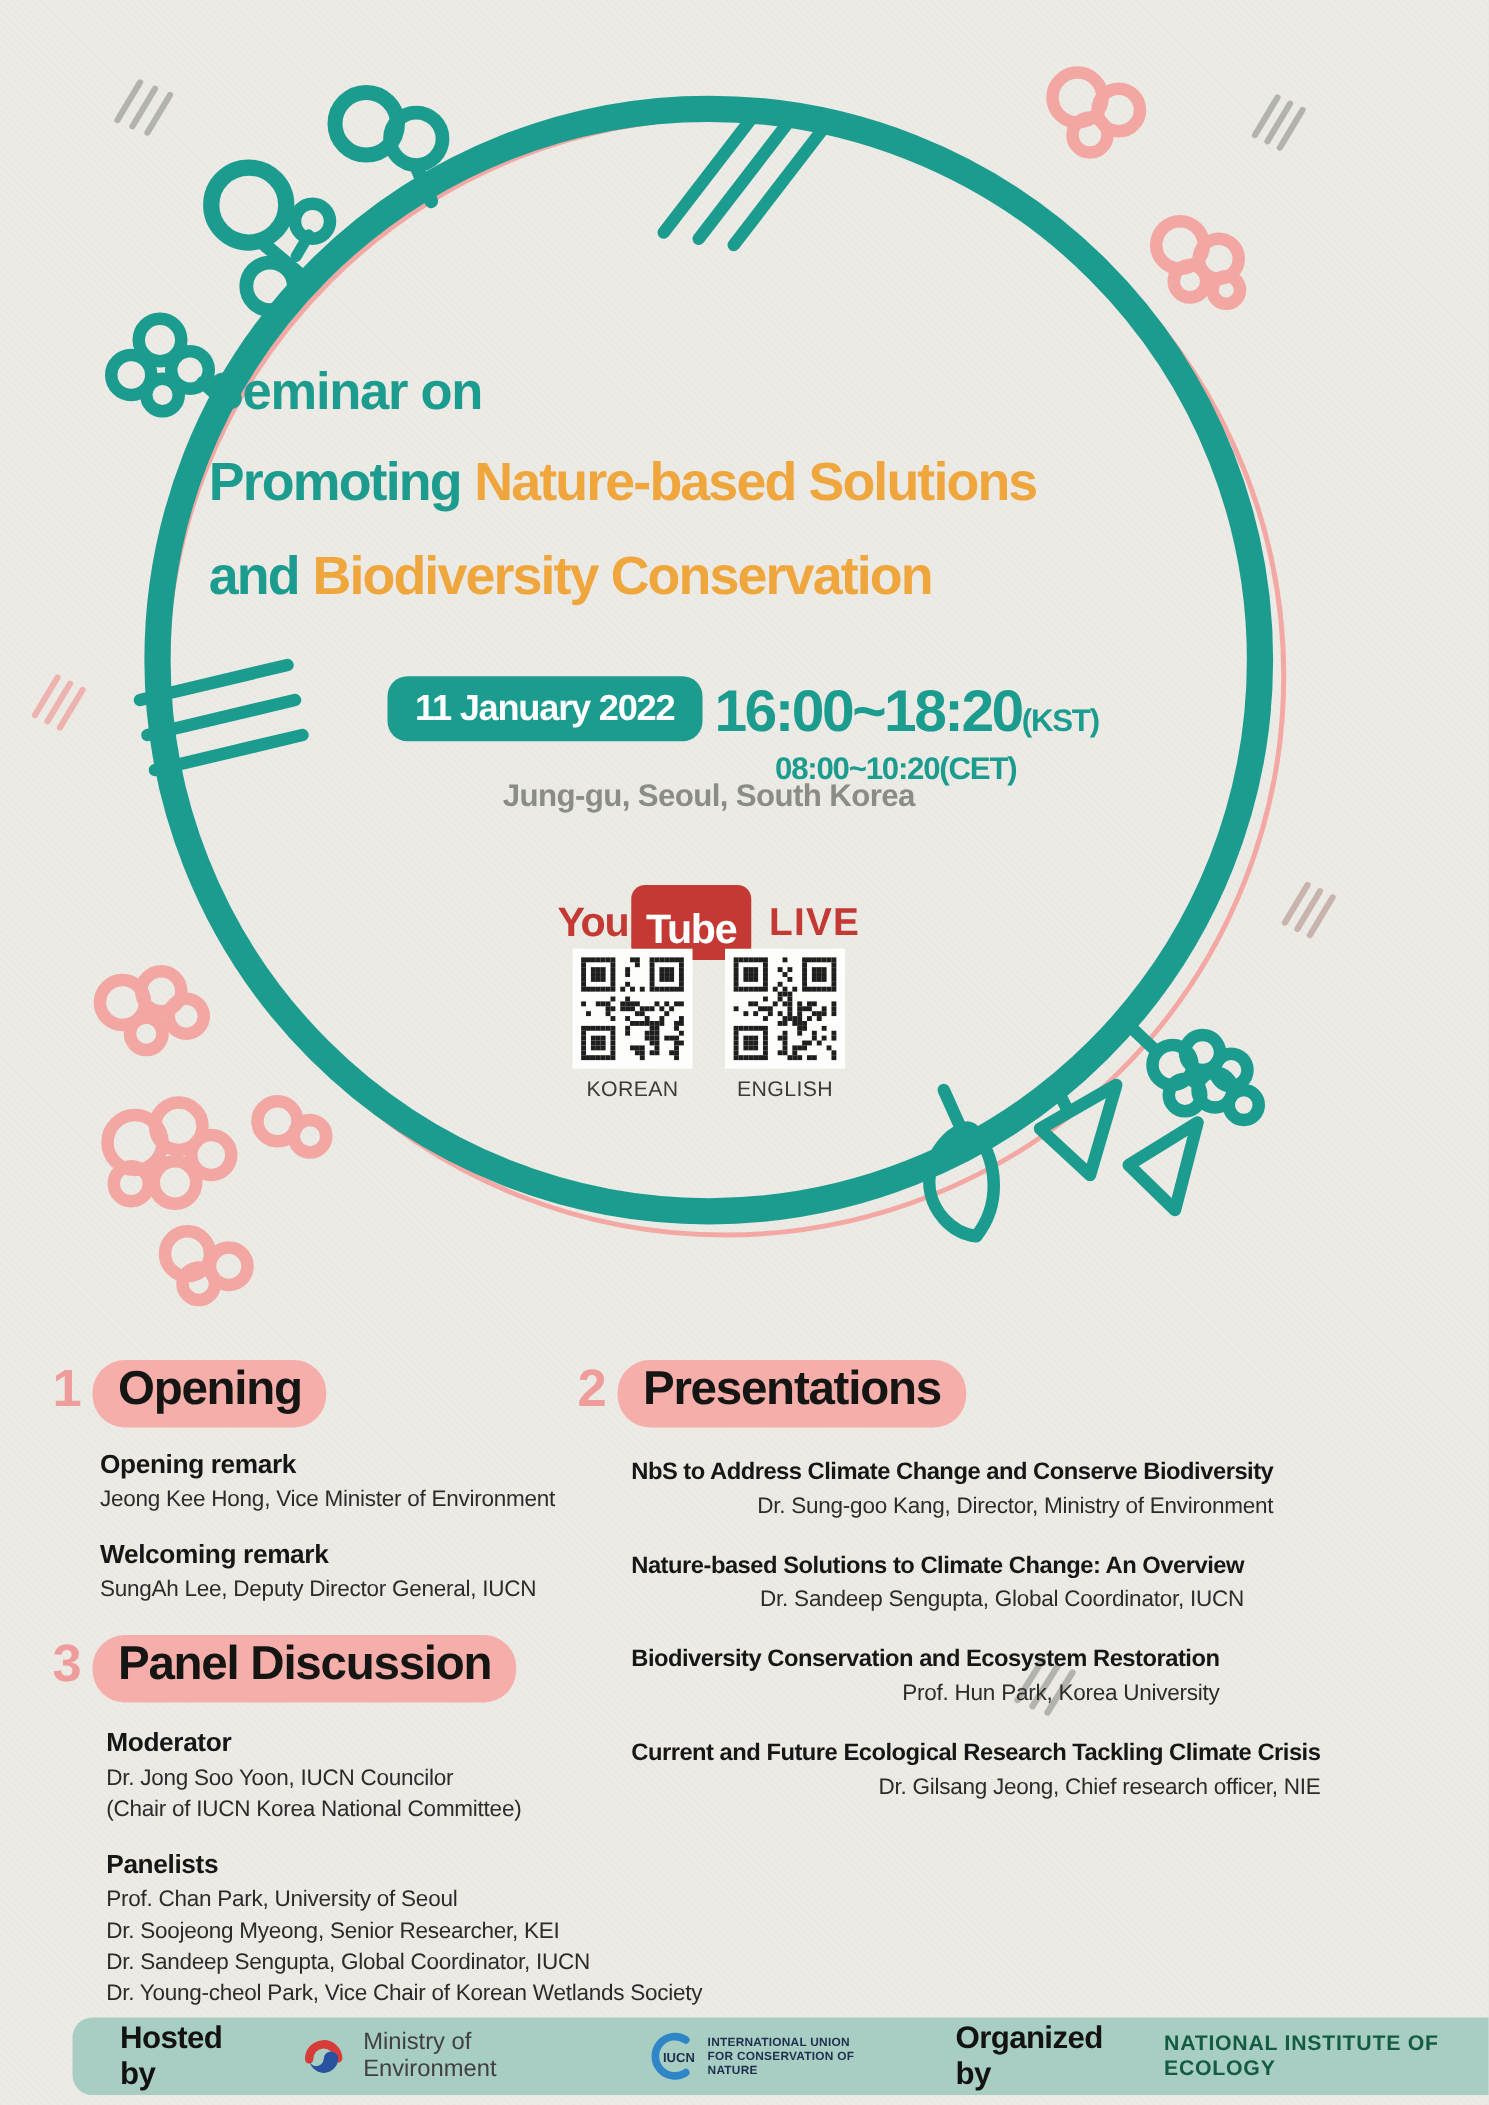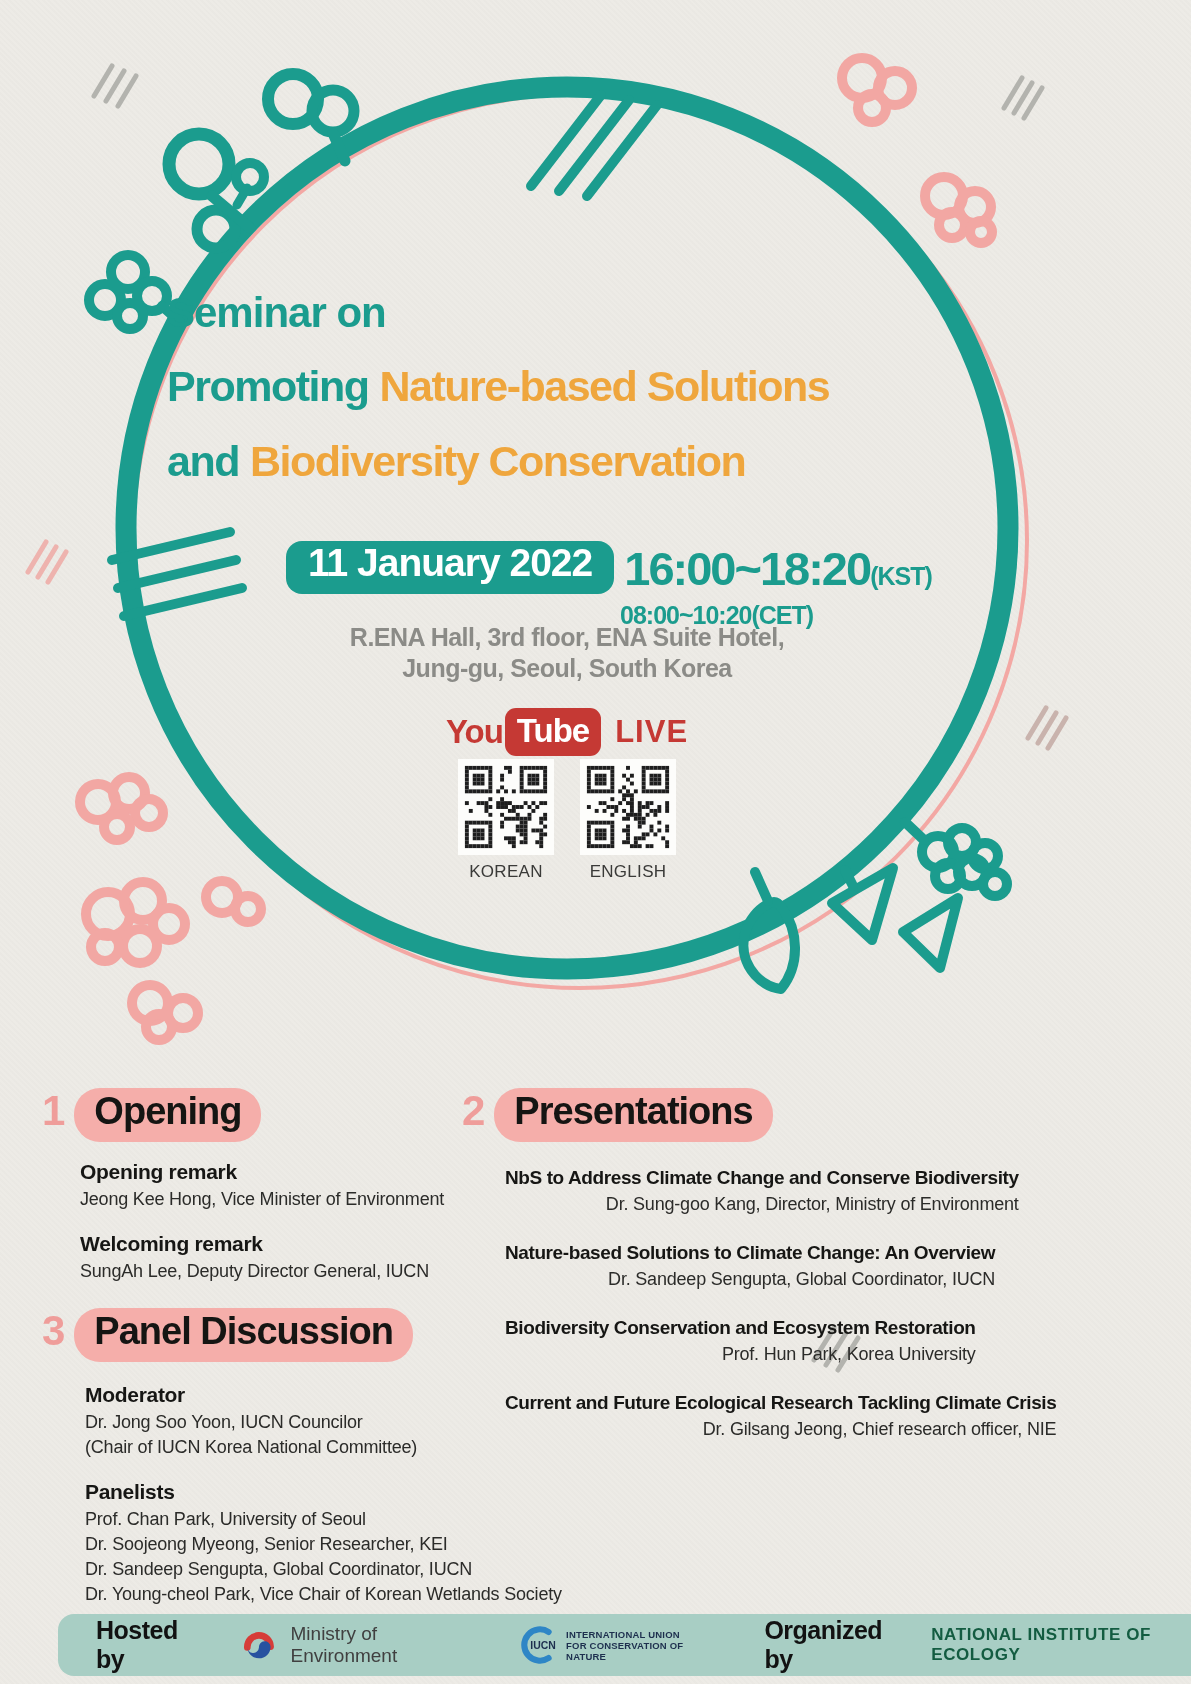--- a/index.html
+++ b/index.html
@@ -12,30 +12,30 @@
 
   
   .title-line{position:absolute;left:167px;width:800px;text-align:left;font-weight:bold;}
   .title1{top:289px;font-size:42px;color:#1b9c8e;letter-spacing:-1px;}
   .title2{top:362px;font-size:43px;letter-spacing:-1.5px;}
   .title3{top:437px;font-size:43px;letter-spacing:-1.5px;}
   .t-teal{color:#1b9c8e;margin-right:11px;}
   .t-orange{color:#efa63d;}
 
   .date-row{position:absolute;top:541px;left:286px;display:flex;align-items:flex-start;}
-  .date-badge{background:#1b9c8e;color:#fff;font-size:39px;font-weight:bold;padding:0 22px 9px;border-radius:16px;letter-spacing:-1px;white-space:nowrap;}
+  .date-badge{background:#1b9c8e;color:#fff;font-size:29px;font-weight:bold;padding:10px 22px 9px;border-radius:16px;letter-spacing:-1px;white-space:nowrap;margin-left:24px;}
   .time-kst{color:#1b9c8e;font-size:47px;font-weight:bold;margin-left:10px;letter-spacing:-2px;line-height:56px;white-space:nowrap;}
   .time-kst .kst{font-size:25px;letter-spacing:-1px;}
   .time-cet{position:absolute;top:601px;left:620px;width:300px;text-align:left;color:#1b9c8e;font-size:25px;font-weight:bold;letter-spacing:-1px;}
 
   .venue{position:absolute;top:622px;left:167px;width:800px;text-align:center;color:#8b8b87;font-size:25px;font-weight:bold;line-height:31px;letter-spacing:-0.5px;}
 
   .yt-row{position:absolute;top:708px;left:167px;width:800px;display:flex;justify-content:center;align-items:center;text-align:center;}
   .yt-you{color:#c53934;font-size:33px;font-weight:bold;letter-spacing:-1px;}
-  .yt-tube{background:#c53934;color:#fff;font-size:33px;font-weight:bold;padding:4px 12px 6px;border-radius:11px;margin-left:2px;letter-spacing:-1px;}
+  .yt-tube{background:#c53934;color:#fff;font-size:33px;font-weight:bold;padding:16px 12px 6px;border-radius:11px;margin-left:2px;letter-spacing:-1px;}
   .yt-live{color:#c53934;font-size:31px;font-weight:bold;margin-left:14px;letter-spacing:1px;}
 
   .qr-row{position:absolute;top:759px;left:167px;width:800px;display:flex;justify-content:center;gap:26px;}
   .qr-block{text-align:center;}
   .qr-box{width:90px;height:90px;background:#fdfdfb;padding:3px;}
   .qr-box svg{display:block;width:90px;height:90px;}
   .qr-label{margin-top:7px;font-size:17px;color:#3a3a38;letter-spacing:0.3px;}
 
   
   .sec{position:absolute;display:flex;align-items:flex-start;gap:9px;}
@@ -208,21 +208,20 @@
 
   <div class="date-row">
     <div class="date-badge">11 January 2022</div>
     <div class="time-kst">
       <span>16:00~18:20</span><span class="kst">(KST)</span>
     </div>
   </div>
   <div class="time-cet">08:00~10:20(CET)</div>
 
   <div class="venue">
-    <div>R.ENA Hall, 3rd floor, ENA Suite Hotel,</div>
     <div>Jung-gu, Seoul, South Korea</div>
   </div>
 
   <div class="yt-row">
     <span class="yt-you">You</span>
     <span class="yt-tube">Tube</span>
     <span class="yt-live">LIVE</span>
   </div>
 
   <div class="qr-row">

